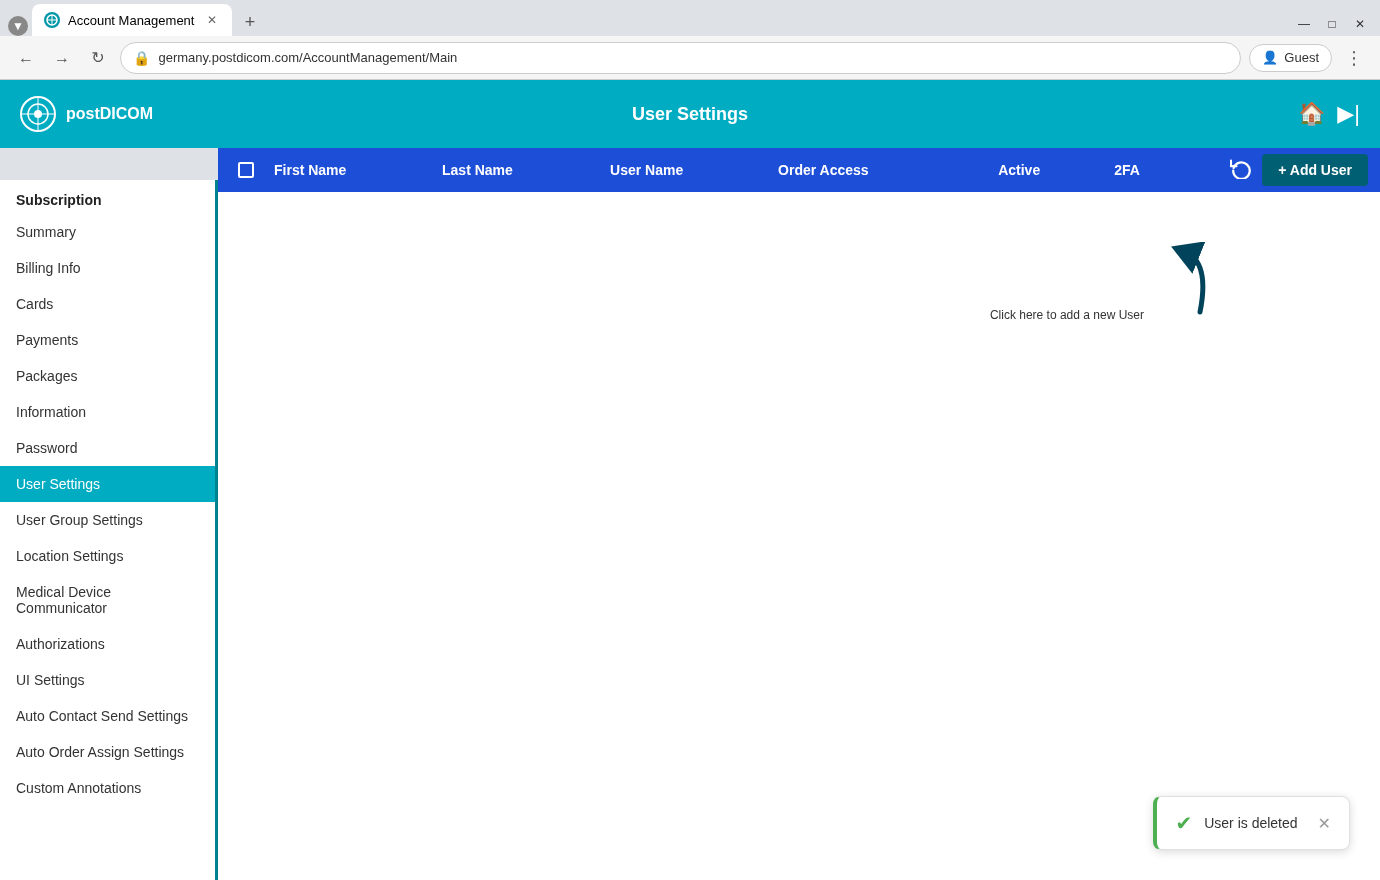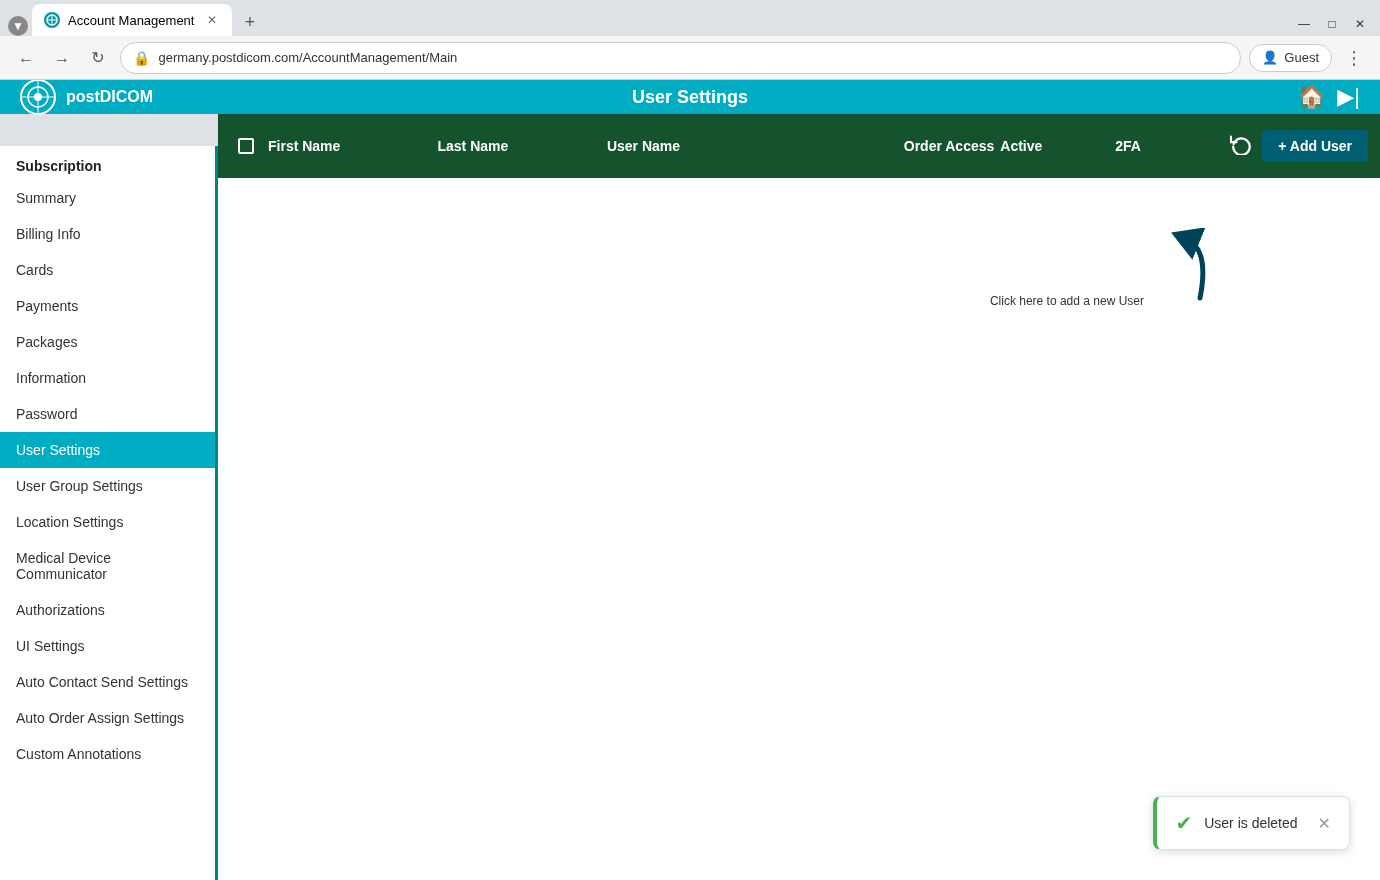--- a/index.html
+++ b/index.html
@@ -16,48 +16,48 @@
     .nav-btn { width: 28px; height: 28px; border-radius: 50%; display: flex; align-items: center; justify-content: center; cursor: pointer; color: #555; font-size: 16px; }
     .address-bar { flex: 1; height: 32px; border: 1px solid #ccc; border-radius: 20px; padding: 0 12px; background: white; display: flex; align-items: center; font-size: 13px; color: #333; }
     .address-bar-icon { color: #666; margin-right: 8px; font-size: 14px; }
     .guest-btn { height: 28px; border: 1px solid #ccc; border-radius: 20px; padding: 0 12px; display: flex; align-items: center; gap: 6px; font-size: 13px; color: #333; background: white; cursor: pointer; }
     .dots-menu { width: 28px; height: 28px; border-radius: 50%; display: flex; align-items: center; justify-content: center; font-size: 18px; color: #555; cursor: pointer; }
     .win-controls { display: flex; gap: 4px; margin-left: auto; align-items: center; }
     .win-btn { width: 24px; height: 24px; display: flex; align-items: center; justify-content: center; cursor: pointer; font-size: 12px; color: #333; }
 
     
     .app-container { flex: 1; display: flex; flex-direction: column; overflow: hidden; }
-    .app-header { background: #00acc1; height: 34px; display: flex; align-items: center; padding: 0 20px; position: relative; }
+    .app-header { background: #00acc1; height: 68px; display: flex; align-items: center; padding: 0 20px; position: relative; }
     .app-logo { display: flex; align-items: center; gap: 10px; }
     .logo-icon { width: 36px; height: 36px; }
     .logo-text { color: white; font-size: 16px; font-weight: 600; }
     .app-title { color: white; font-size: 18px; font-weight: 700; position: absolute; left: 50%; transform: translateX(-50%); }
     .header-actions { margin-left: auto; display: flex; gap: 12px; align-items: center; }
     .header-icon-btn { color: white; font-size: 22px; cursor: pointer; }
 
     
     .app-body { flex: 1; display: flex; overflow: hidden; }
 
     
     .sidebar { width: 218px; background: white; border-right: 3px solid #00838f; overflow-y: auto; flex-shrink: 0; margin-top: 32px; }
     .sidebar-section-header { padding: 12px 16px 6px; font-weight: 700; font-size: 14px; color: #222; }
     .sidebar-item { padding: 10px 16px; font-size: 14px; color: #333; cursor: pointer; }
     .sidebar-item.active { background: #00acc1; color: white; }
 
     
     .main-panel { flex: 1; background: #f5f5f5; display: flex; flex-direction: column; overflow: hidden; position: relative; }
 
     
-    .table-header { background: #14532d; display: flex; align-items: center; padding: 0 12px; height: 64px; gap: 6px; }
+    .table-header { background: #1d4ed8; display: flex; align-items: center; padding: 0 12px; height: 44px; gap: 12px; }
     .table-checkbox { width: 32px; display: flex; align-items: center; justify-content: center; }
     .table-col { color: white; font-weight: 600; font-size: 14px; }
     .col-firstname { flex: 1.5; }
     .col-lastname { flex: 1.5; }
     .col-username { flex: 1.5; }
-    .col-orderaccess { flex: 2; text-align: right; }
+    .col-orderaccess { flex: 2; }
     .col-active { flex: 1; }
     .col-2fa { flex: 1; }
     .table-actions { margin-left: auto; display: flex; align-items: center; gap: 10px; }
     .refresh-btn { color: white; font-size: 20px; cursor: pointer; background: none; border: none; }
     .add-user-btn { background: #005f73; color: white; border: none; border-radius: 4px; padding: 8px 16px; font-size: 14px; font-weight: 600; cursor: pointer; display: flex; align-items: center; gap: 6px; }
 
     
     .toast { position: absolute; bottom: 30px; right: 30px; background: white; border: 1px solid #e0e0e0; border-radius: 8px; padding: 14px 18px; display: flex; align-items: center; gap: 12px; box-shadow: 0 2px 10px rgba(0,0,0,0.15); border-left: 4px solid #4caf50; }
     .toast-icon { color: #4caf50; font-size: 20px; }
     .toast-text { font-size: 14px; color: #333; }

